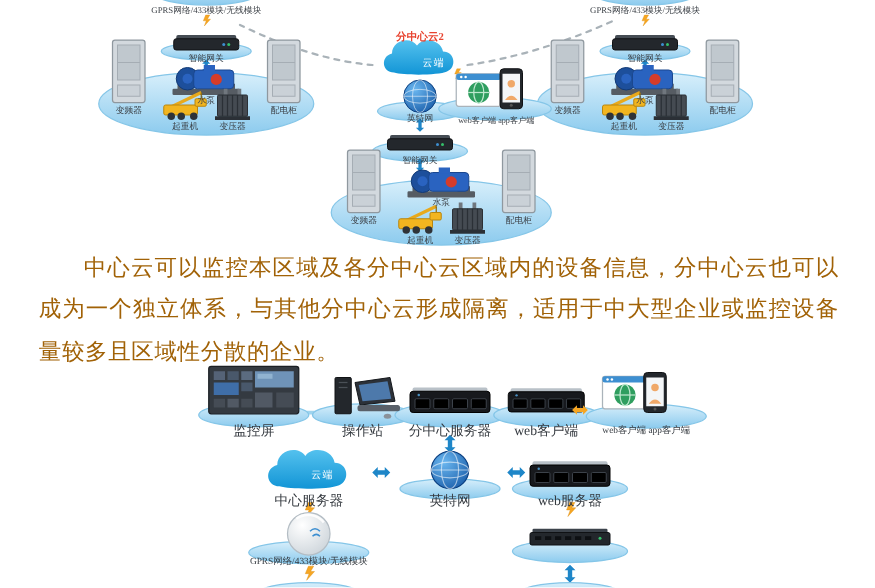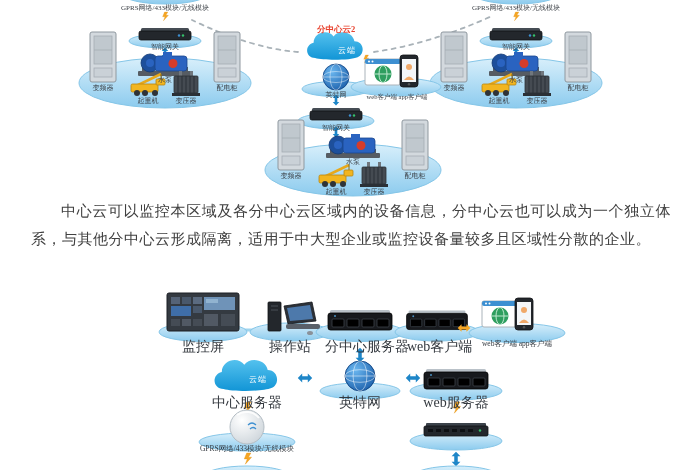--- a/index.html
+++ b/index.html
@@ -6,35 +6,35 @@
   .page{
     position:relative;width:700px;height:470px;background:#ffffff;
     overflow:hidden;font-family:Liberation Serif, serif;
   }
   .gfx{position:absolute;left:0;top:0;}
   .lbl{
     position:absolute;font-size:7px;line-height:1.15;color:#3c4147;
     text-align:center;white-space:nowrap;overflow:visible;
   }
   .lbl2{
-    position:absolute;font-size:14px;line-height:1.15;color:#34393f;
+    position:absolute;font-size:11px;line-height:1.15;color:#34393f;
     text-align:center;white-space:nowrap;
   }
   .lbl-small{font-size:6.5px;}
   .cloud-txt{
     position:absolute;font-size:8px;color:#ffffff;text-align:right;
     letter-spacing:1px;
   }
   .red-title{
     position:absolute;font-size:8.5px;font-weight:bold;color:#e8432f;
     text-align:center;
   }
   .para{
     position:absolute;left:31px;top:198px;width:640px;
-    font-size:15px;line-height:1.85;color:#404040;
+    font-size:18px;line-height:1.85;color:#a16207;
     text-indent:2em;letter-spacing:0.5px;text-align:justify;
   }
   .heading{
     position:absolute;left:47px;top:250px;
     font-size:13.5px;font-weight:bold;color:#1566b0;letter-spacing:1px;
   }
 </style>
 </head>
 <body>
 

